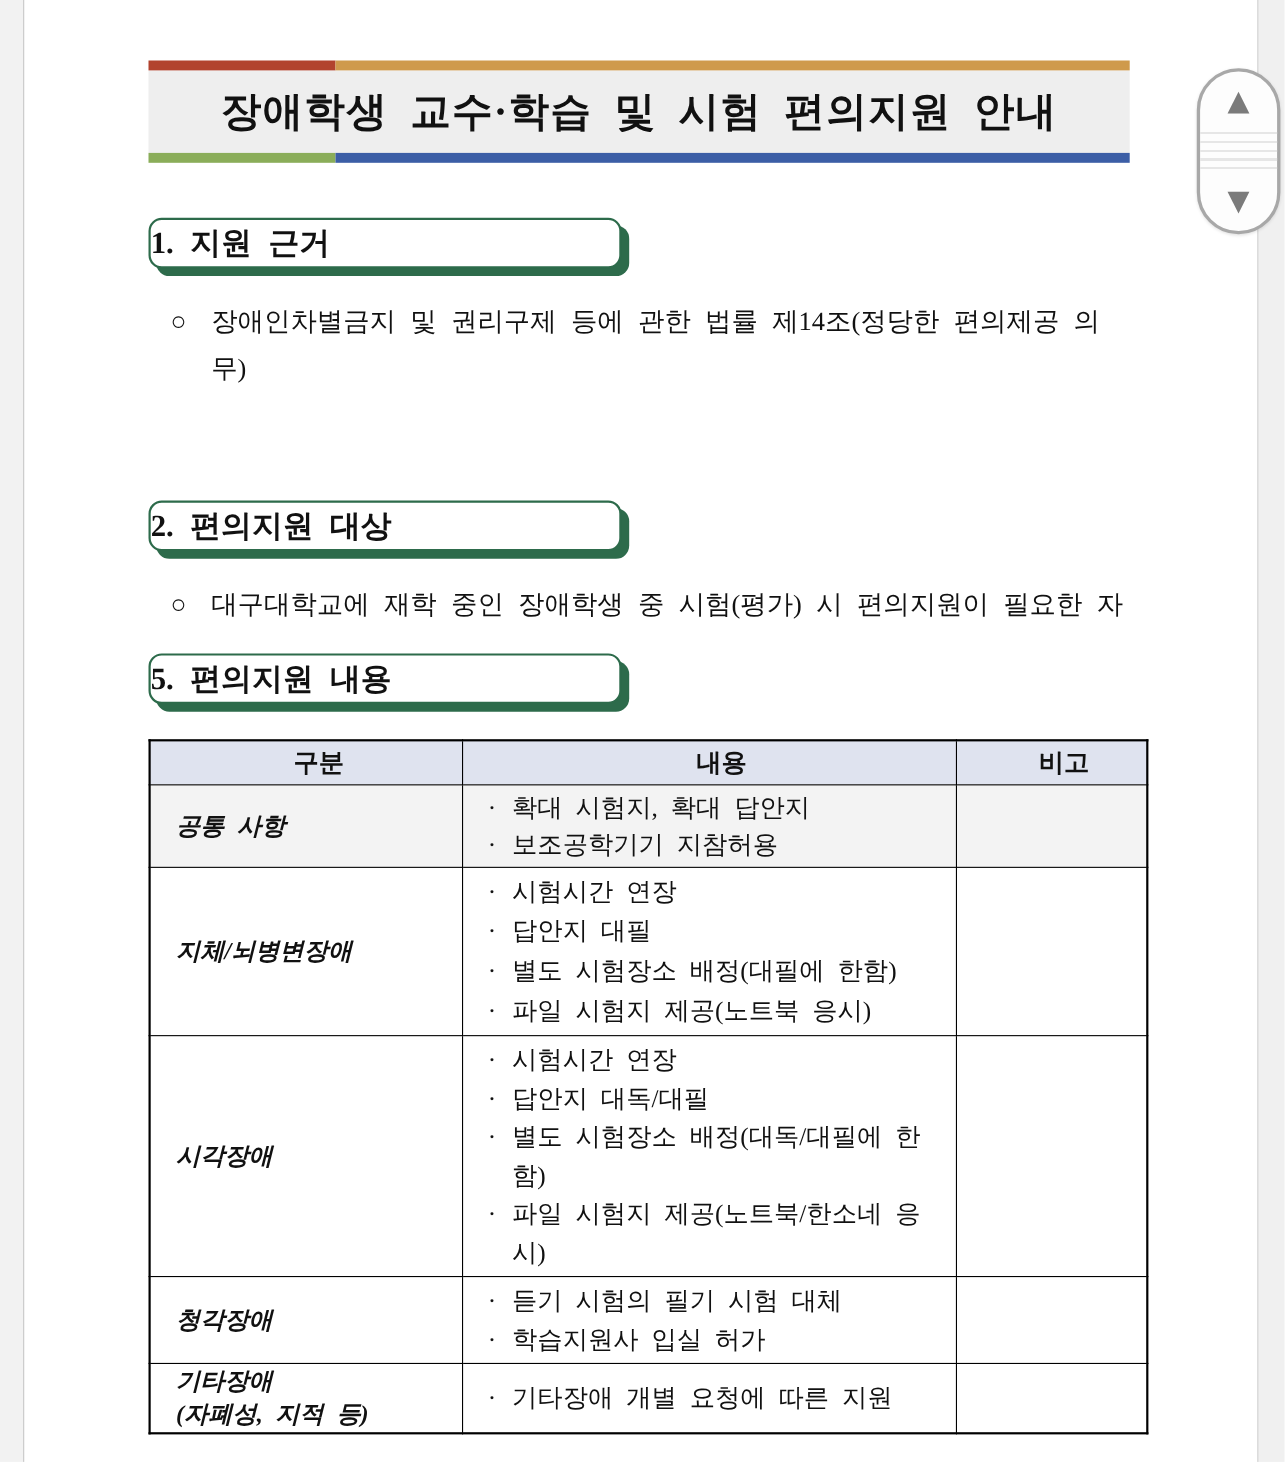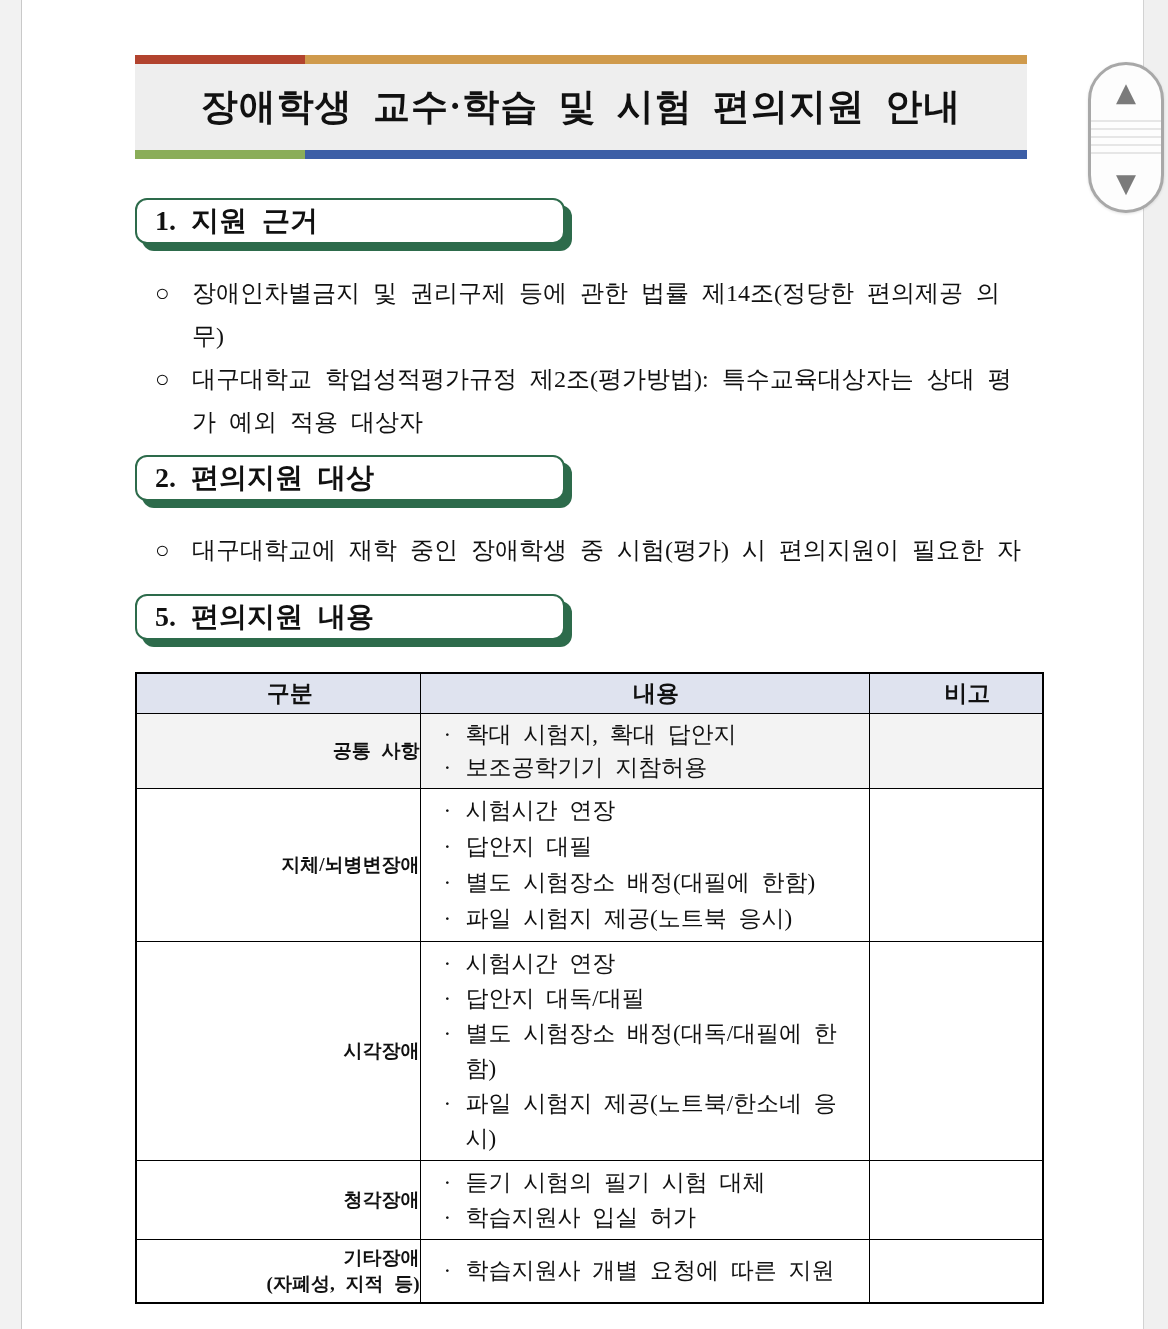--- a/index.html
+++ b/index.html
@@ -20,21 +20,21 @@
   
   .banner { position:absolute; left:135px; top:55px; width:892px; }
   .banner .bar { display:flex; height:9px; }
   .banner .seg-a { width:170px; height:100%; }
   .banner .seg-b { flex:1; height:100%; }
   .bar-top .seg-a { background:#b2432e; }
   .bar-top .seg-b { background:#cf9a4c; }
   .bar-bottom .seg-a { background:#8aad59; }
   .bar-bottom .seg-b { background:#3c5ea6; }
   .banner .title-area {
-    height:86px; background:#eeeeee;
+    height:75px; background:#eeeeee;
     display:flex; align-items:center; justify-content:center;
   }
   .banner .title-text {
     font-size:37px; font-weight:bold; letter-spacing:1px; word-spacing:10px;
     font-family:"Liberation Serif","DejaVu Serif",serif;
   }
 
   
   .scroll-widget {
     position:absolute; left:1088px; top:62px; width:76px; height:151px;
@@ -51,21 +51,21 @@
   .scroll-grip {
     width:100%; height:36px;
     background:repeating-linear-gradient(to bottom,#e6e6e6 0px,#e6e6e6 2px,transparent 2px,transparent 8px);
   }
 
   
   .section-box {
     position:absolute; left:135px; width:430px; height:46px;
     background:#ffffff; border:2px solid #2d6b4b; border-radius:12px;
     box-shadow:7px 7px 0 #2d6b4b;
-    display:flex; align-items:center; padding-left:18px;
+    display:flex; align-items:center; 
   }
   .section-box .heading {
     font-size:28px; font-weight:bold; word-spacing:8px;
   }
   #sec1 { top:198px; }
   #sec2 { top:455px; }
   #sec3 { top:594px; }
 
   
   .bullet-list { position:absolute; left:155px; width:872px; }
@@ -92,21 +92,21 @@
   .support-table thead tr { height:40px; }
   .support-table th {
     background:#dfe3ef; font-size:23px; font-weight:bold; text-align:center;
   }
   tr.row-h70  { height:70px; }
   tr.row-h148 { height:148px; }
   tr.row-h142 { height:142px; }
   tr.row-h76  { height:76px; }
   tr.row-h74  { height:64px; }
   tr.shaded td { background:#f3f3f3; }
-  .cat-cell { text-align:right; font-size:19px; font-weight:bold; word-spacing:6px; }
+  .cat-cell { text-align:left; font-size:22px; font-weight:bold; word-spacing:6px;font-style:italic; }
   .cat-cell .sublabel { font-weight:bold; }
   .content-cell { padding:4px 8px 4px 12px; font-size:23px; }
   .content-line { display:flex; align-items:baseline; word-spacing:6px; }
   .row-h70  .content-line { line-height:33px; }
   .row-h148 .content-line { line-height:36px; }
   .row-h142 .content-line { line-height:35px; }
   .row-h76  .content-line { line-height:35px; }
   .row-h74  .content-line { line-height:35px; }
   .dot-marker { display:inline-block; width:22px; flex:0 0 22px; }
   .note-cell { }
@@ -141,21 +141,20 @@
     <button class="scroll-btn">
       <span>▼</span>
     </button>
   </div>
 
   <div class="section-box" id="sec1">
     <span class="heading">1.  지원 근거</span>
   </div>
   <div class="bullet-list" id="bullets1">
     <div class="bullet-item"><span class="circle-marker">○</span><span>장애인차별금지 및 권리구제 등에 관한 법률 제14조(정당한 편의제공 의무)</span></div>
-    <div class="bullet-item"><span class="circle-marker">○</span><span>대구대학교 학업성적평가규정 제2조(평가방법): 특수교육대상자는 상대 평가 예외 적용 대상자</span></div>
   </div>
 
   <div class="section-box" id="sec2">
     <span class="heading">2.  편의지원 대상</span>
   </div>
   <div class="bullet-list" id="bullets2">
     <div class="bullet-item"><span class="circle-marker">○</span><span>대구대학교에 재학 중인 장애학생 중 시험(평가) 시 편의지원이 필요한 자</span></div>
   </div>
 
   <div class="section-box" id="sec3">
@@ -249,21 +248,21 @@
         <td class="note-cell"></td>
       </tr>
       <tr class="row-h74">
         <td class="cat-cell">
           <div>기타장애</div>
           <div class="sublabel">(자폐성, 지적 등)</div>
         </td>
         <td class="content-cell">
           <div class="content-line">
               <span class="dot-marker">·</span>
-              <span>학습지원사 개별 요청에 따른 지원</span>
+              <span>기타장애 개별 요청에 따른 지원</span>
             </div>
         </td>
         <td class="note-cell"></td>
       </tr>
     </tbody>
   </table>
 
 </div>
 
 </body></html>

